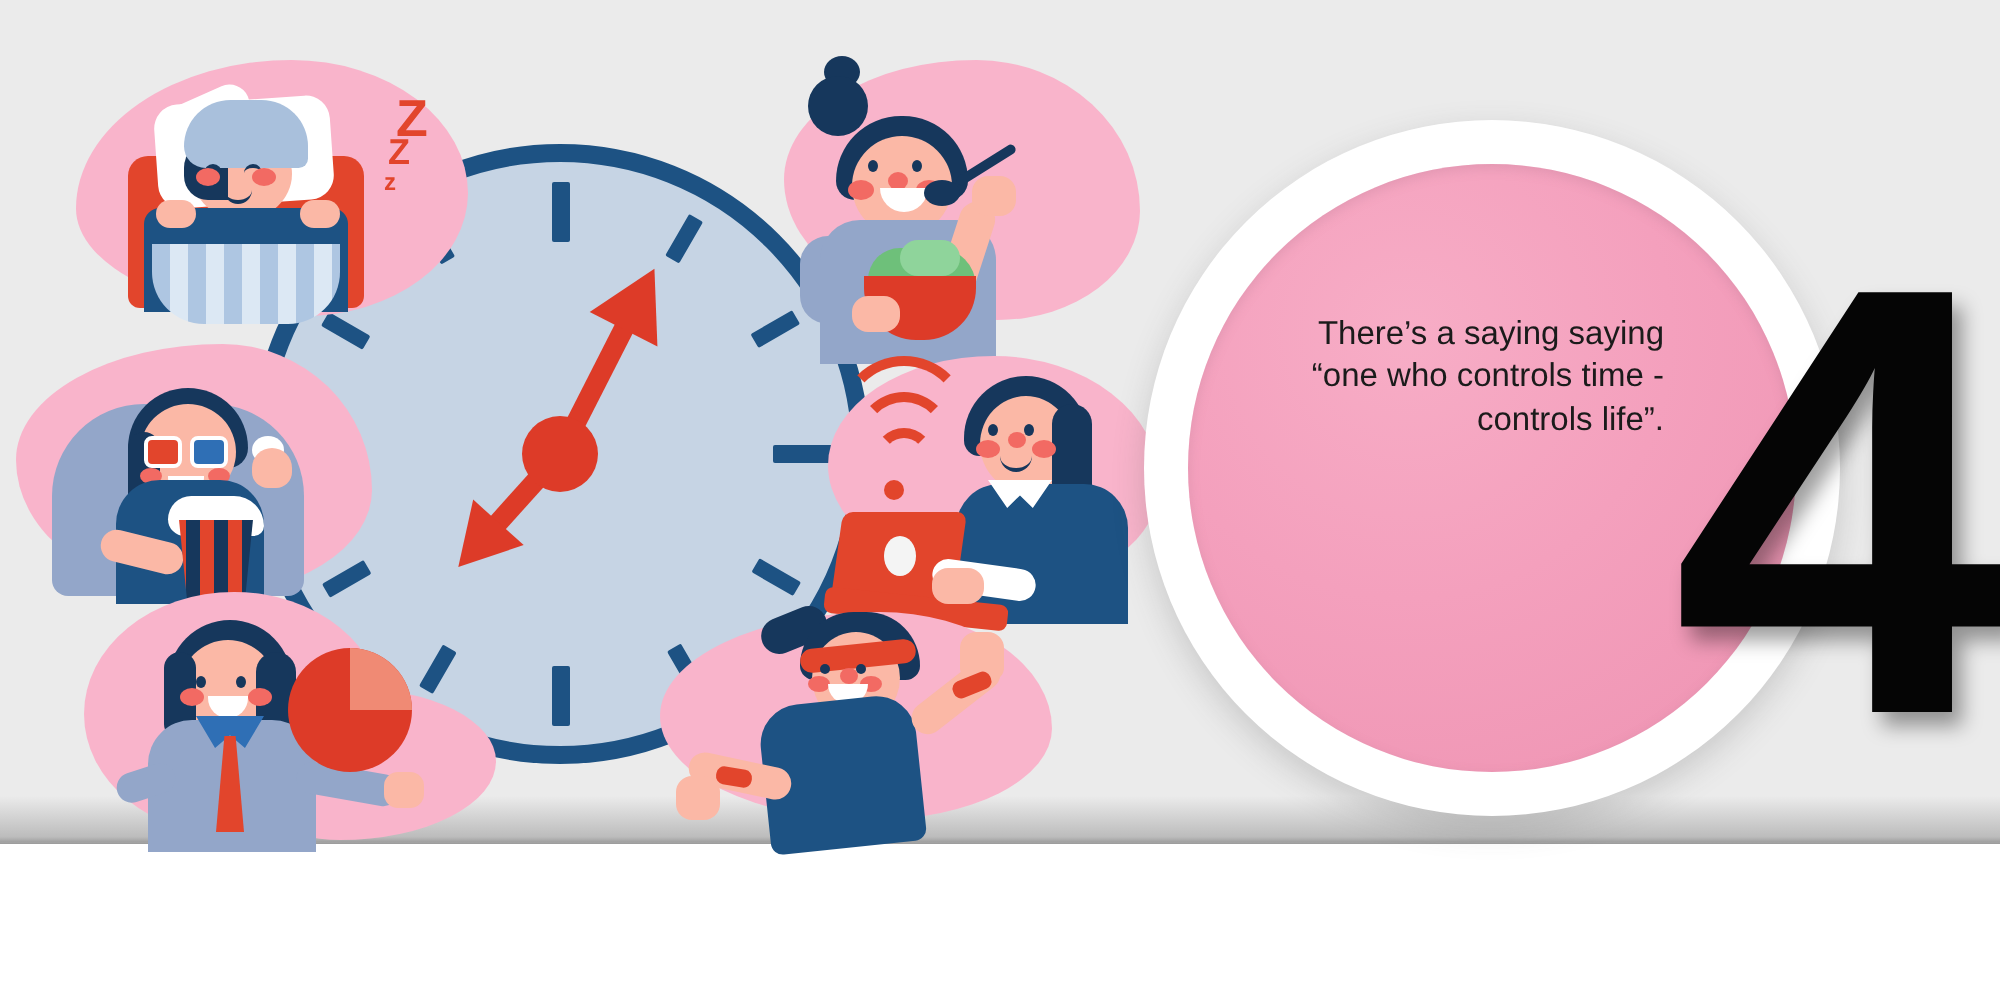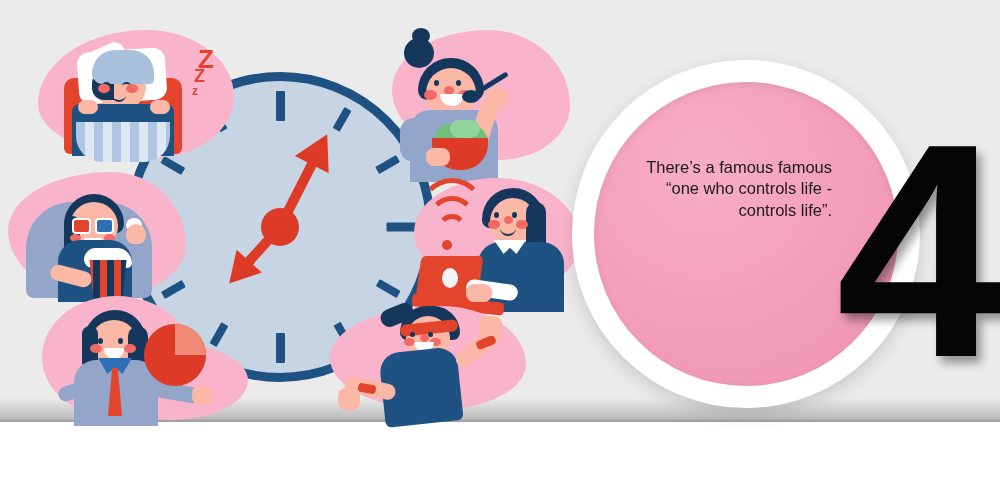--- a/index.html
+++ b/index.html
@@ -436,21 +436,21 @@
     <div class="x-armL"></div>
     <div class="x-handL"></div>
     <div class="x-wristL"></div>
   </div>
 
   <div class="circle-shadow"></div>
   <div class="circle"></div>
 
   <div class="circle-text">
     <div class="ct-sub">
-      <span>There’s a famous famous</span><br>
-      <span>“one who controls life -</span><br>
+      <span>There’s a saying saying</span><br>
+      <span>“one who controls time -</span><br>
       <span>controls life”.</span>
     </div>
   </div>
 
   <div class="bignum">4</div>
 
 </div>
 
 </body></html>

